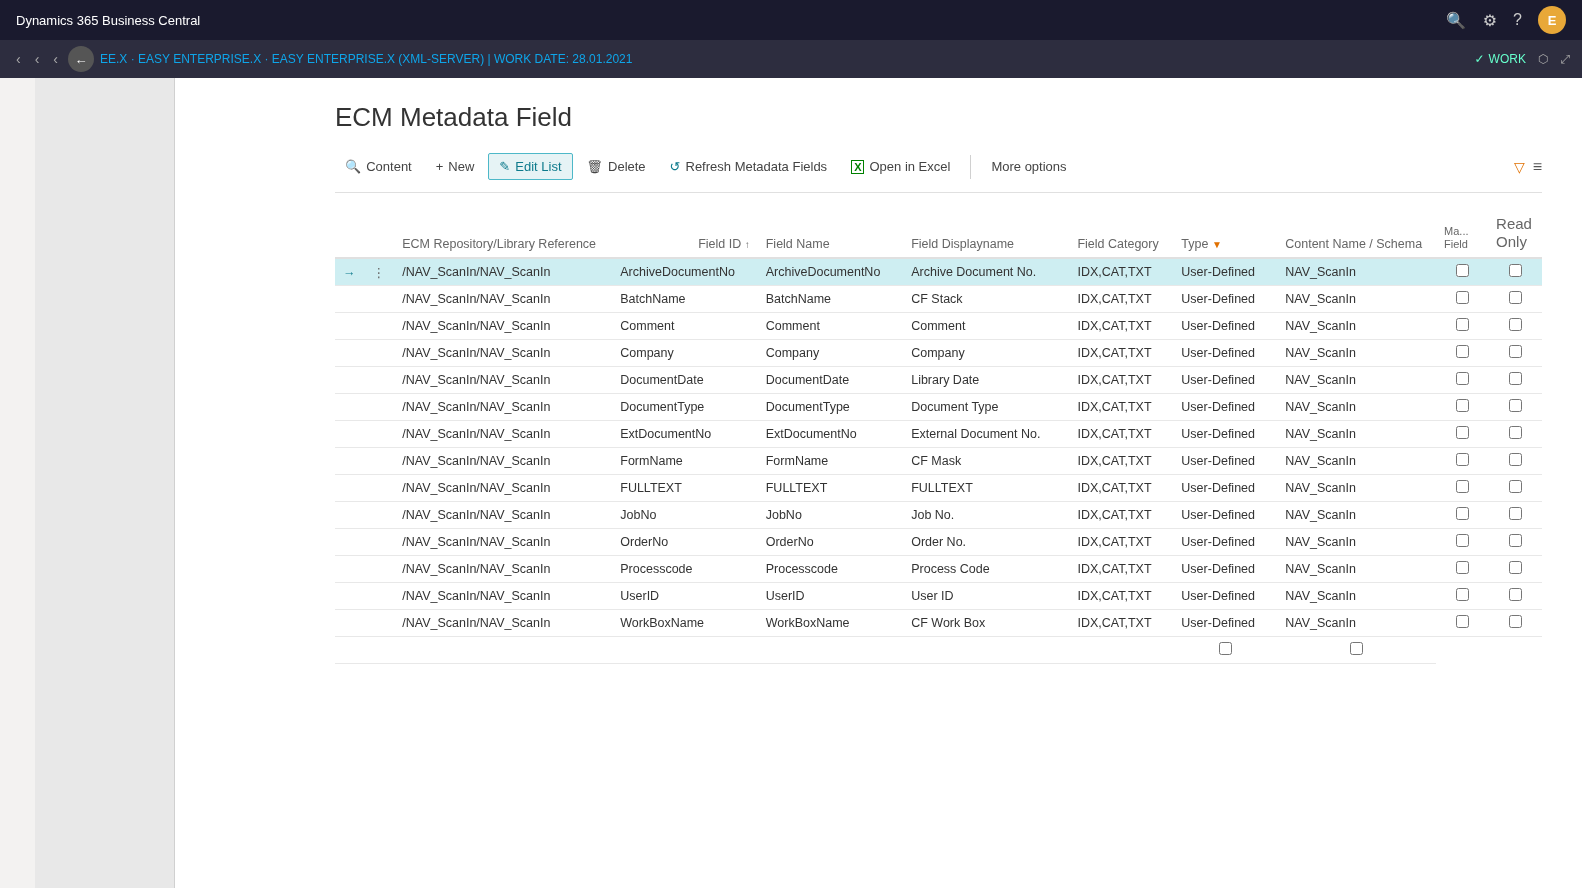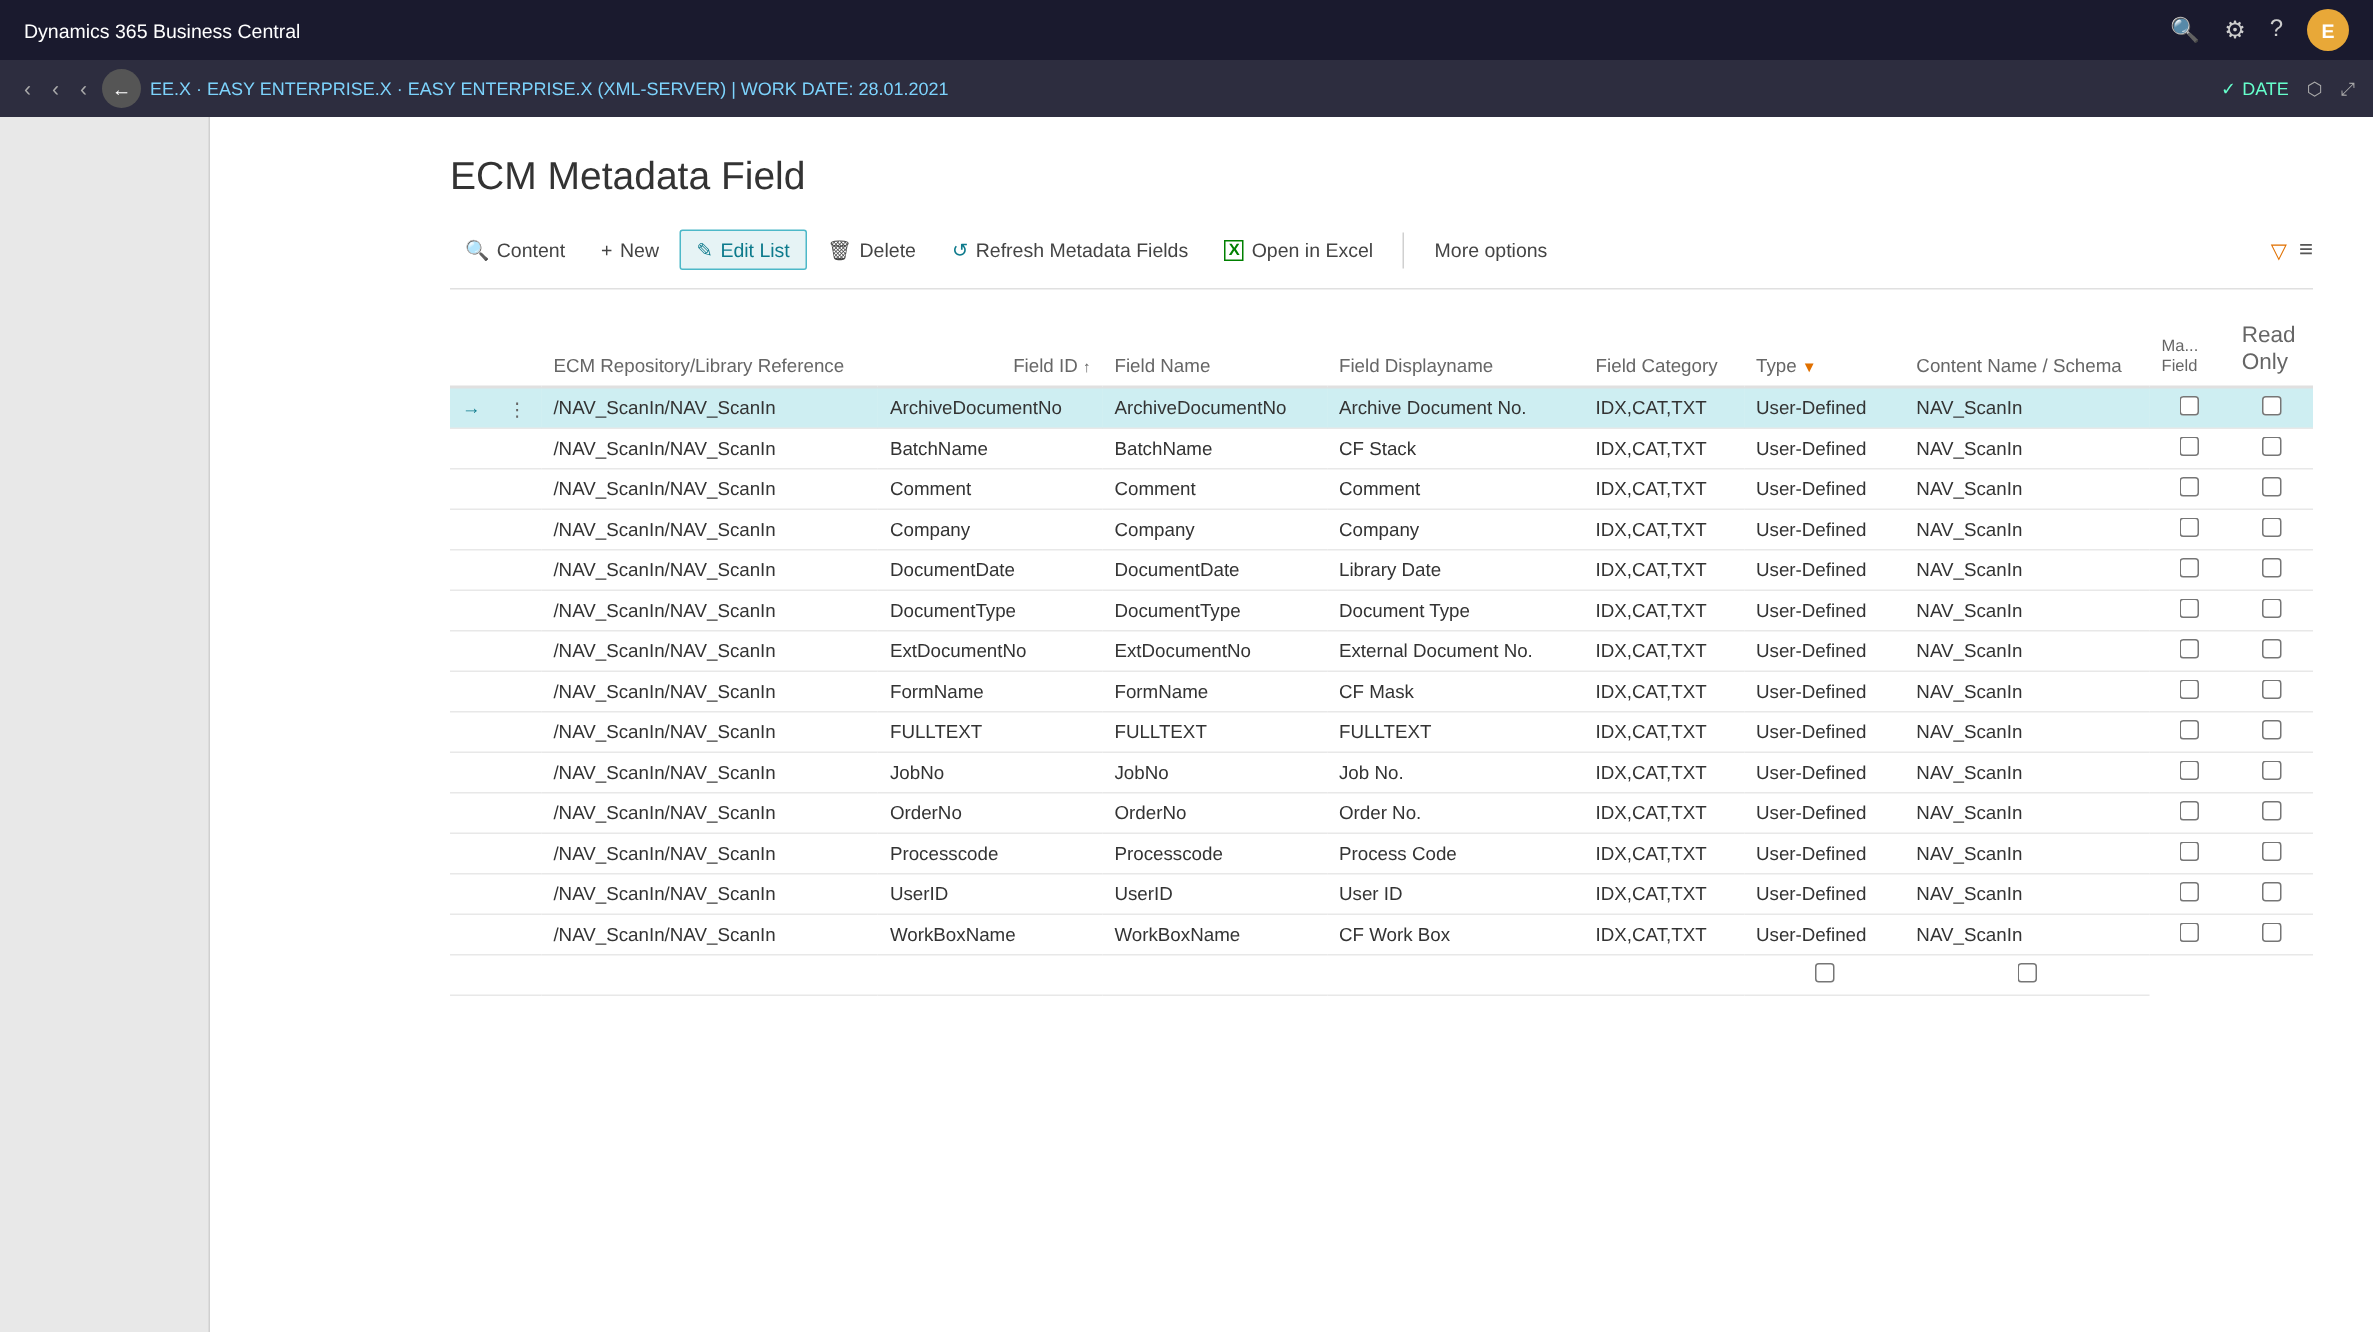--- a/index.html
+++ b/index.html
@@ -24,34 +24,34 @@
       height: 38px;
       display: flex;
       align-items: center;
       padding: 0 12px;
       gap: 8px;
       justify-content: space-between;
     }
     .breadcrumb-left { display: flex; align-items: center; gap: 6px; }
     .breadcrumb-nav-btn { color: #aaa; font-size: 14px; cursor: pointer; background: none; border: none; padding: 4px; }
     .back-btn { width: 26px; height: 26px; border-radius: 50%; background: #555; display: flex; align-items: center; justify-content: center; color: white; cursor: pointer; font-size: 13px; }
-    .breadcrumb-text { color: #7dd3fc; font-size: 12px; }
+    .breadcrumb-text { color: #0ea5e9; font-size: 12px; }
     .breadcrumb-right { display: flex; align-items: center; gap: 12px; color: #aaa; font-size: 12px; }
     .saved-text { color: #6fc; display: flex; align-items: center; gap: 4px; }
 
     
     .main-content {
       background: white;
       margin: 0;
       padding: 20px 40px 20px 160px;
       min-height: calc(888px - 78px);
     }
 
     
-    .page-wrapper { display: flex; }
+    .page-wrapper { display: flex; padding-left: 35px; }
     .left-sidebar { width: 140px; background: #e8e8e8; min-height: calc(888px - 78px); border-right: 1px solid #d0d0d0; flex-shrink: 0; }
 
     
     .page-title { font-size: 26px; font-weight: 300; color: #333; margin-bottom: 20px; padding-top: 4px; }
 
     
     .toolbar { display: flex; align-items: center; gap: 4px; margin-bottom: 16px; border-bottom: 1px solid #e0e0e0; padding-bottom: 12px; }
     .toolbar-btn {
       display: flex; align-items: center; gap: 5px;
       padding: 5px 10px; border: none; background: none;
@@ -106,21 +106,21 @@
   <div class="breadcrumb-left">
     <button class="breadcrumb-nav-btn">‹</button>
     <button class="breadcrumb-nav-btn">‹</button>
     <button class="breadcrumb-nav-btn">‹</button>
     <div class="back-btn">←</div>
     <span class="breadcrumb-text">EE.X · EASY ENTERPRISE.X · EASY ENTERPRISE.X (XML-SERVER) | WORK DATE: 28.01.2021</span>
   </div>
   <div class="breadcrumb-right">
     <span class="saved-text">
       <span>✓</span>
-      <span>DATE</span>
+      <span>WORK</span>
     </span>
     <span style="color:#aaa; cursor:pointer;">⬡</span>
     <span style="color:#aaa; cursor:pointer;">⤢</span>
   </div>
 </div>
 
 <div class="page-wrapper">
 
   <div class="left-sidebar"></div>
 

